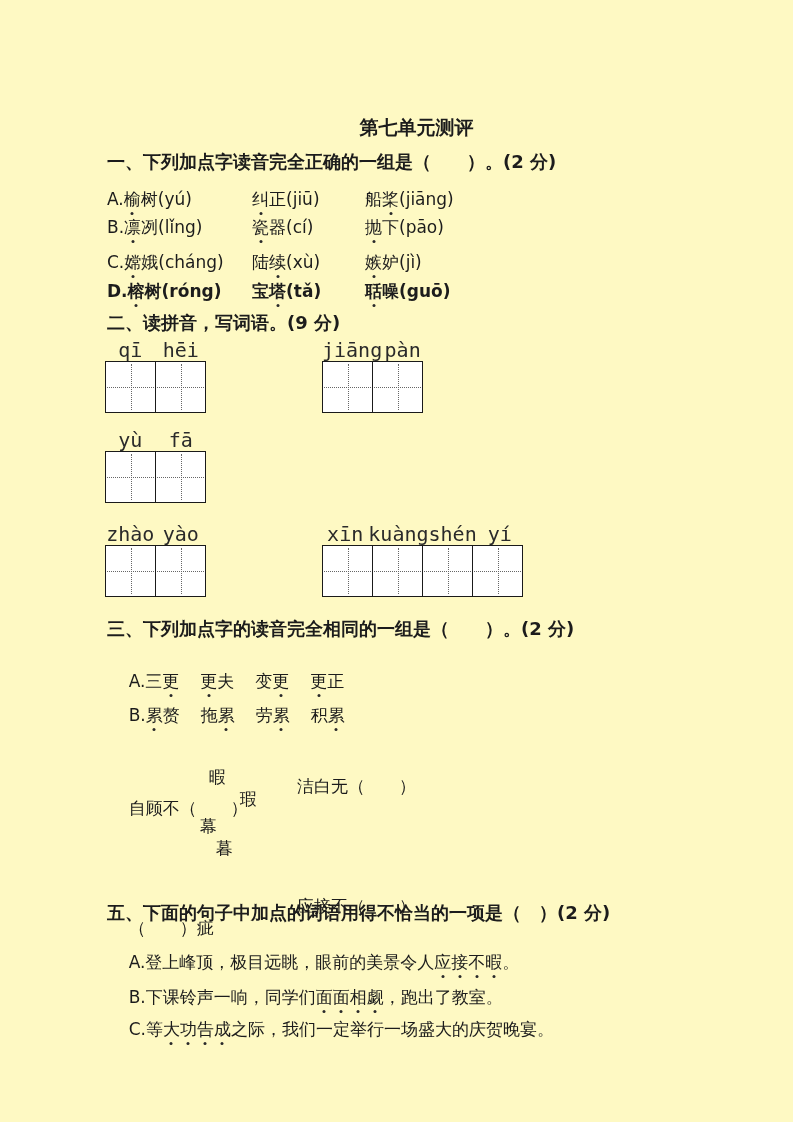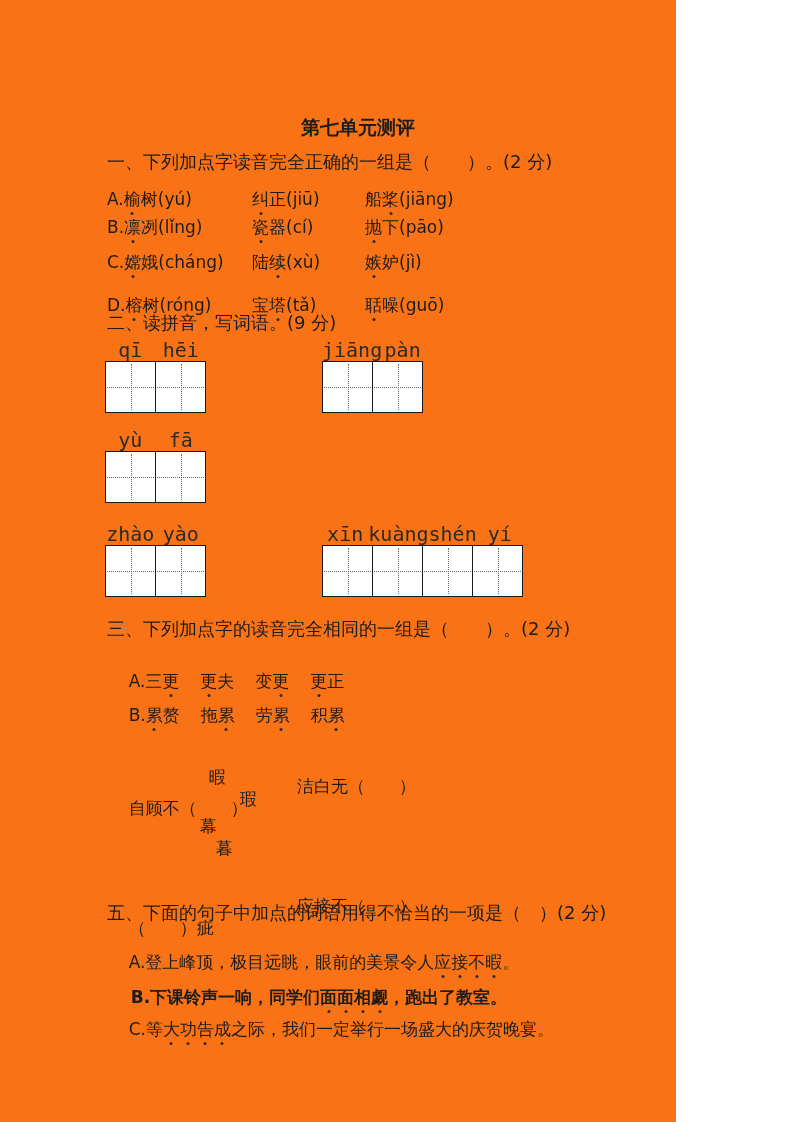--- a/index.html
+++ b/index.html
@@ -1,31 +1,31 @@
 <!DOCTYPE html>
 <html><head>
 <meta charset="utf-8">
 <style>
   html,body{margin:0;padding:0;background:#ffffff;}
   .page{
     position:relative;
-    width:676px;height:1122px;
-    background:#f97316;
+    width:793px;height:1122px;
+    background:#fef9c3;
     color:#1c1c1c;
     font-family:"DejaVu Sans",sans-serif;
     overflow:hidden;
   }
   .title{
     position:absolute;top:116px;left:40px;right:0;
     text-align:center;
     font-size:19px;font-weight:700;line-height:22px;
   }
   .heading{
     position:absolute;left:107px;
-    font-size:18px;font-weight:400;line-height:24px;white-space:pre;
+    font-size:18px;font-weight:700;line-height:24px;white-space:pre;
   }
   .row{
     position:absolute;left:107px;right:40px;
     font-size:17px;font-weight:400;line-height:22px;white-space:pre;
   }
   
   .opt-row{display:grid;grid-template-columns:145px 113px auto;}
   
   .dot{position:relative;display:inline-block;}
   .dot::after{
@@ -81,21 +81,21 @@
   <div class="row opt-row" style="top:216px;">
     <span><span>B.</span><span class="word"><span class="dot">凛</span><span>冽</span><span>(</span><span>l</span><span>ǐ</span><span>n</span><span>g</span><span>)</span></span></span>
     <span class="word"><span class="dot">瓷</span><span>器</span><span>(</span><span>c</span><span>í</span><span>)</span></span>
     <span class="word"><span class="dot">抛</span><span>下</span><span>(</span><span>p</span><span>ā</span><span>o</span><span>)</span></span>
   </div>
   <div class="row opt-row" style="top:251px;">
     <span><span>C.</span><span class="word"><span class="dot">嫦</span><span>娥</span><span>(</span><span>c</span><span>h</span><span>á</span><span>n</span><span>g</span><span>)</span></span></span>
     <span class="word"><span>陆</span><span class="dot">续</span><span>(</span><span>x</span><span>ù</span><span>)</span></span>
     <span class="word"><span class="dot">嫉</span><span>妒</span><span>(</span><span>j</span><span>ì</span><span>)</span></span>
   </div>
-  <div class="row opt-row" style="top:294px;">
+  <div class="row opt-row" style="top:280px;font-weight:bold;">
     <span><span>D.</span><span class="word"><span class="dot">榕</span><span>树</span><span>(</span><span>r</span><span>ó</span><span>n</span><span>g</span><span>)</span></span></span>
     <span class="word"><span>宝</span><span class="dot">塔</span><span>(</span><span>t</span><span>ǎ</span><span>)</span></span>
     <span class="word"><span class="dot">聒</span><span>噪</span><span>(</span><span>g</span><span>u</span><span>ō</span><span>)</span></span>
   </div>
 
   <div class="heading" style="top:311px;">二、读拼音，写词语。(9 分)</div>
   <div class="grid-row" style="top:341px;">
     <div class="grid-group"><div class="pinyin-row">
           <span>qī</span>
           <span>hēi</span>
@@ -161,20 +161,20 @@
   </div>
   <div class="row choice-line" style="top:793px;">
     <span style="margin-left:71px;">幕</span>
     <span style="margin-left:87px;">暮</span>
   </div>
 
   <div class="heading" style="top:901px;">五、下面的句子中加点的词语用得不恰当的一项是（　）(2 分)</div>
   <div class="row" style="top:929px;">
     <span>A.</span><span class="word"><span>登</span><span>上</span><span>峰</span><span>顶</span><span>，</span><span>极</span><span>目</span><span>远</span><span>眺</span><span>，</span><span>眼</span><span>前</span><span>的</span><span>美</span><span>景</span><span>令</span><span>人</span><span class="dot">应</span><span class="dot">接</span><span class="dot">不</span><span class="dot">暇</span><span>。</span></span>
   </div>
-  <div class="row" style="top:964px;font-weight:bold;">
+  <div class="row" style="top:964px;">
     <span>B.</span><span class="word"><span>下</span><span>课</span><span>铃</span><span>声</span><span>一</span><span>响</span><span>，</span><span>同</span><span>学</span><span>们</span><span class="dot">面</span><span class="dot">面</span><span class="dot">相</span><span class="dot">觑</span><span>，</span><span>跑</span><span>出</span><span>了</span><span>教</span><span>室</span><span>。</span></span>
   </div>
   <div class="row" style="top:996px;">
     <span>C.</span><span class="word"><span>等</span><span class="dot">大</span><span class="dot">功</span><span class="dot">告</span><span class="dot">成</span><span>之</span><span>际</span><span>，</span><span>我</span><span>们</span><span>一</span><span>定</span><span>举</span><span>行</span><span>一</span><span>场</span><span>盛</span><span>大</span><span>的</span><span>庆</span><span>贺</span><span>晚</span><span>宴</span><span>。</span></span>
   </div>
 
 </div>
 
 </body></html>

